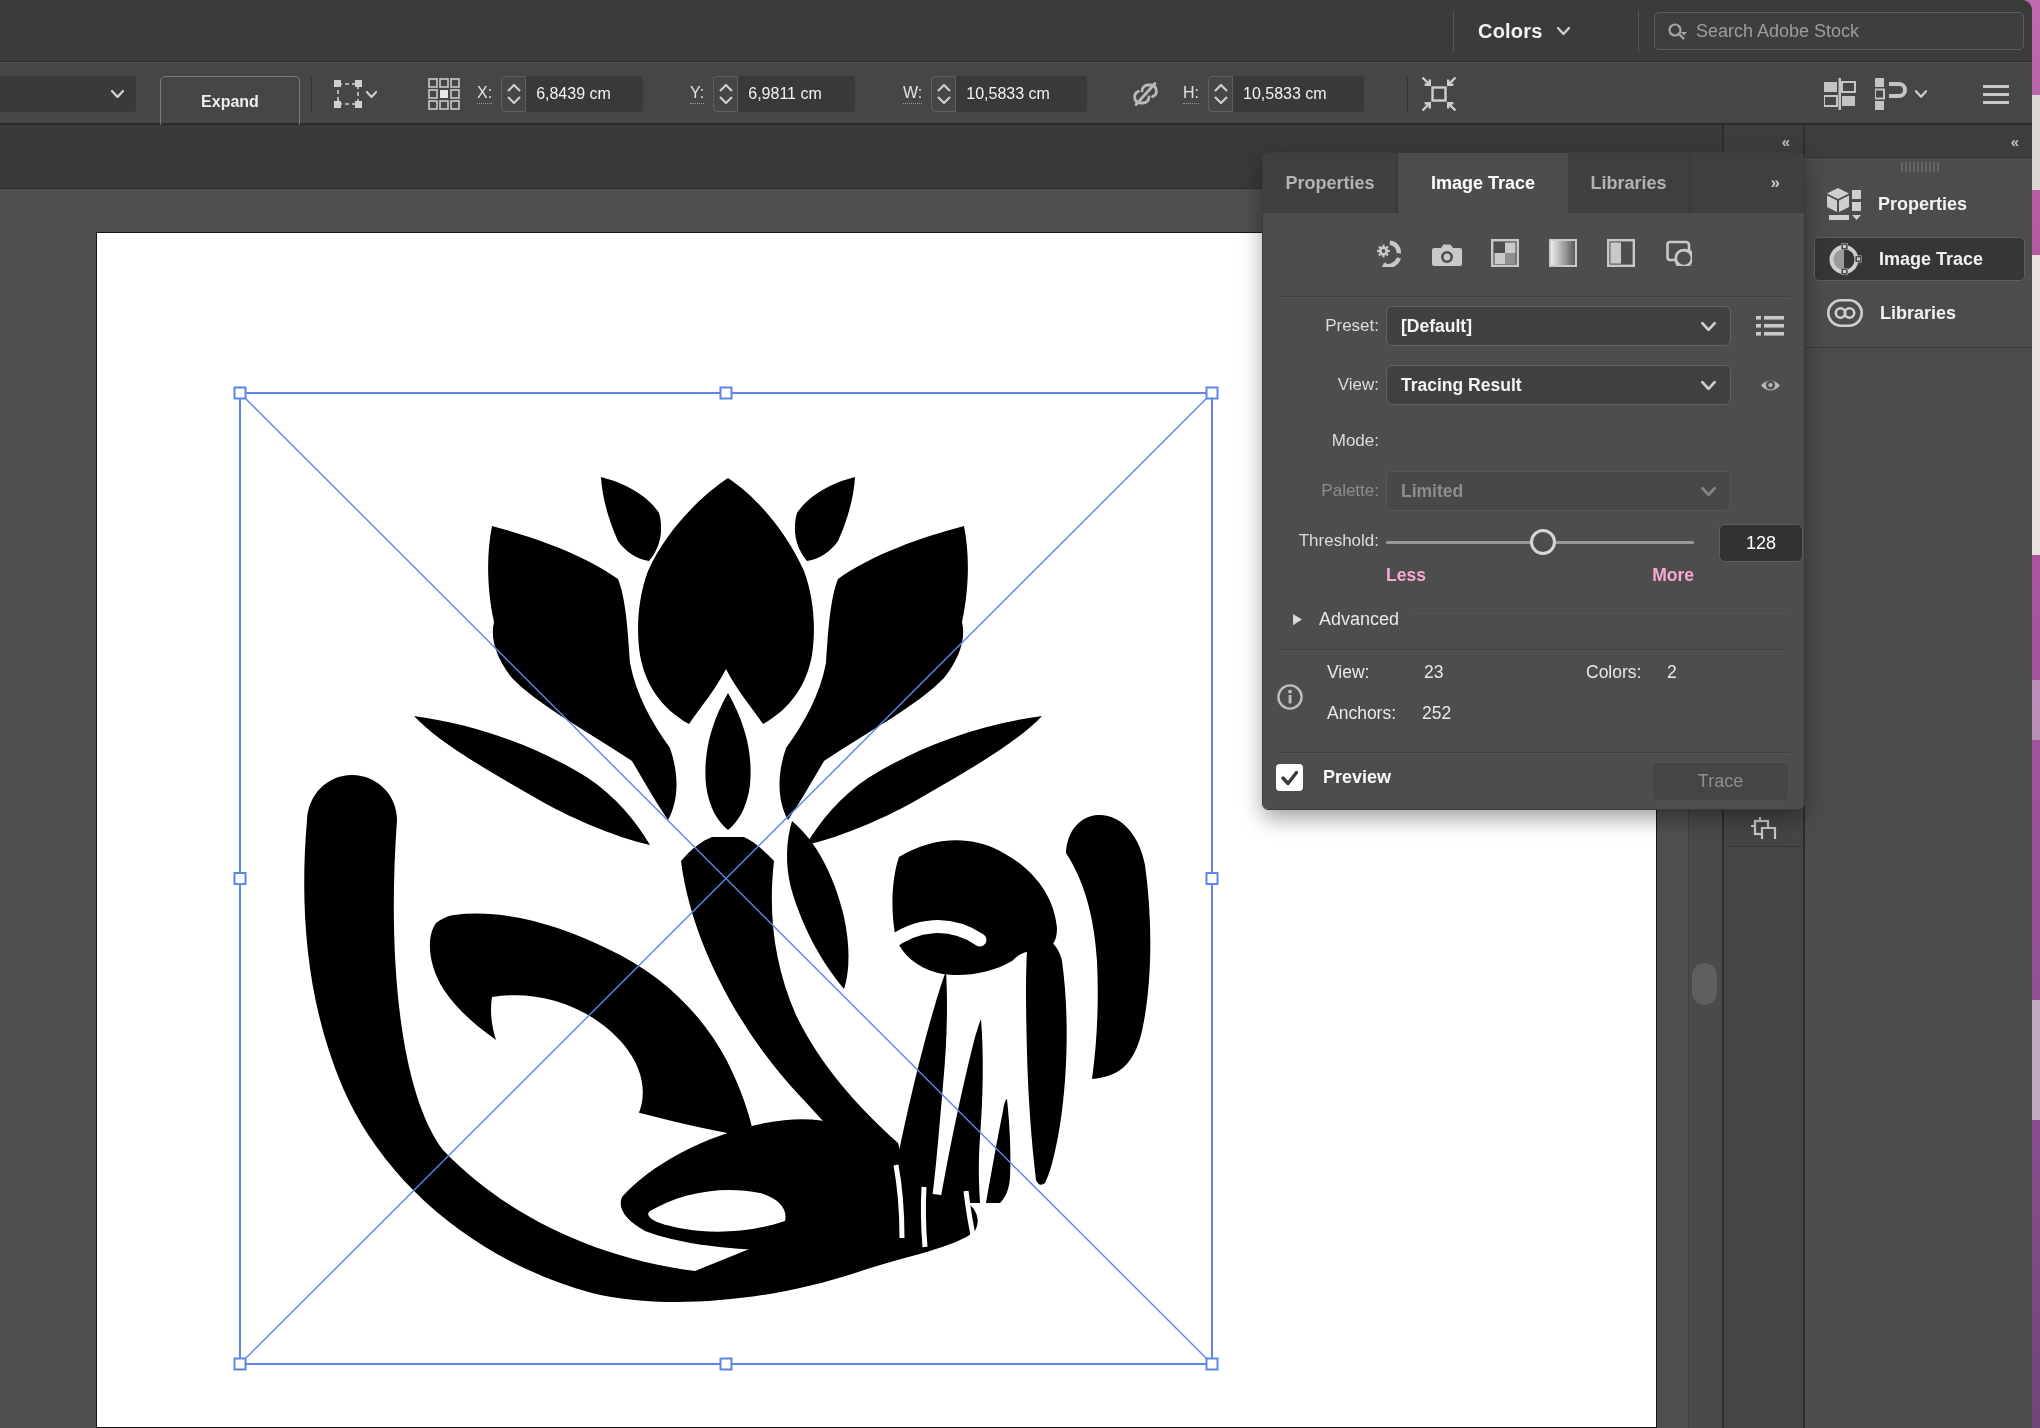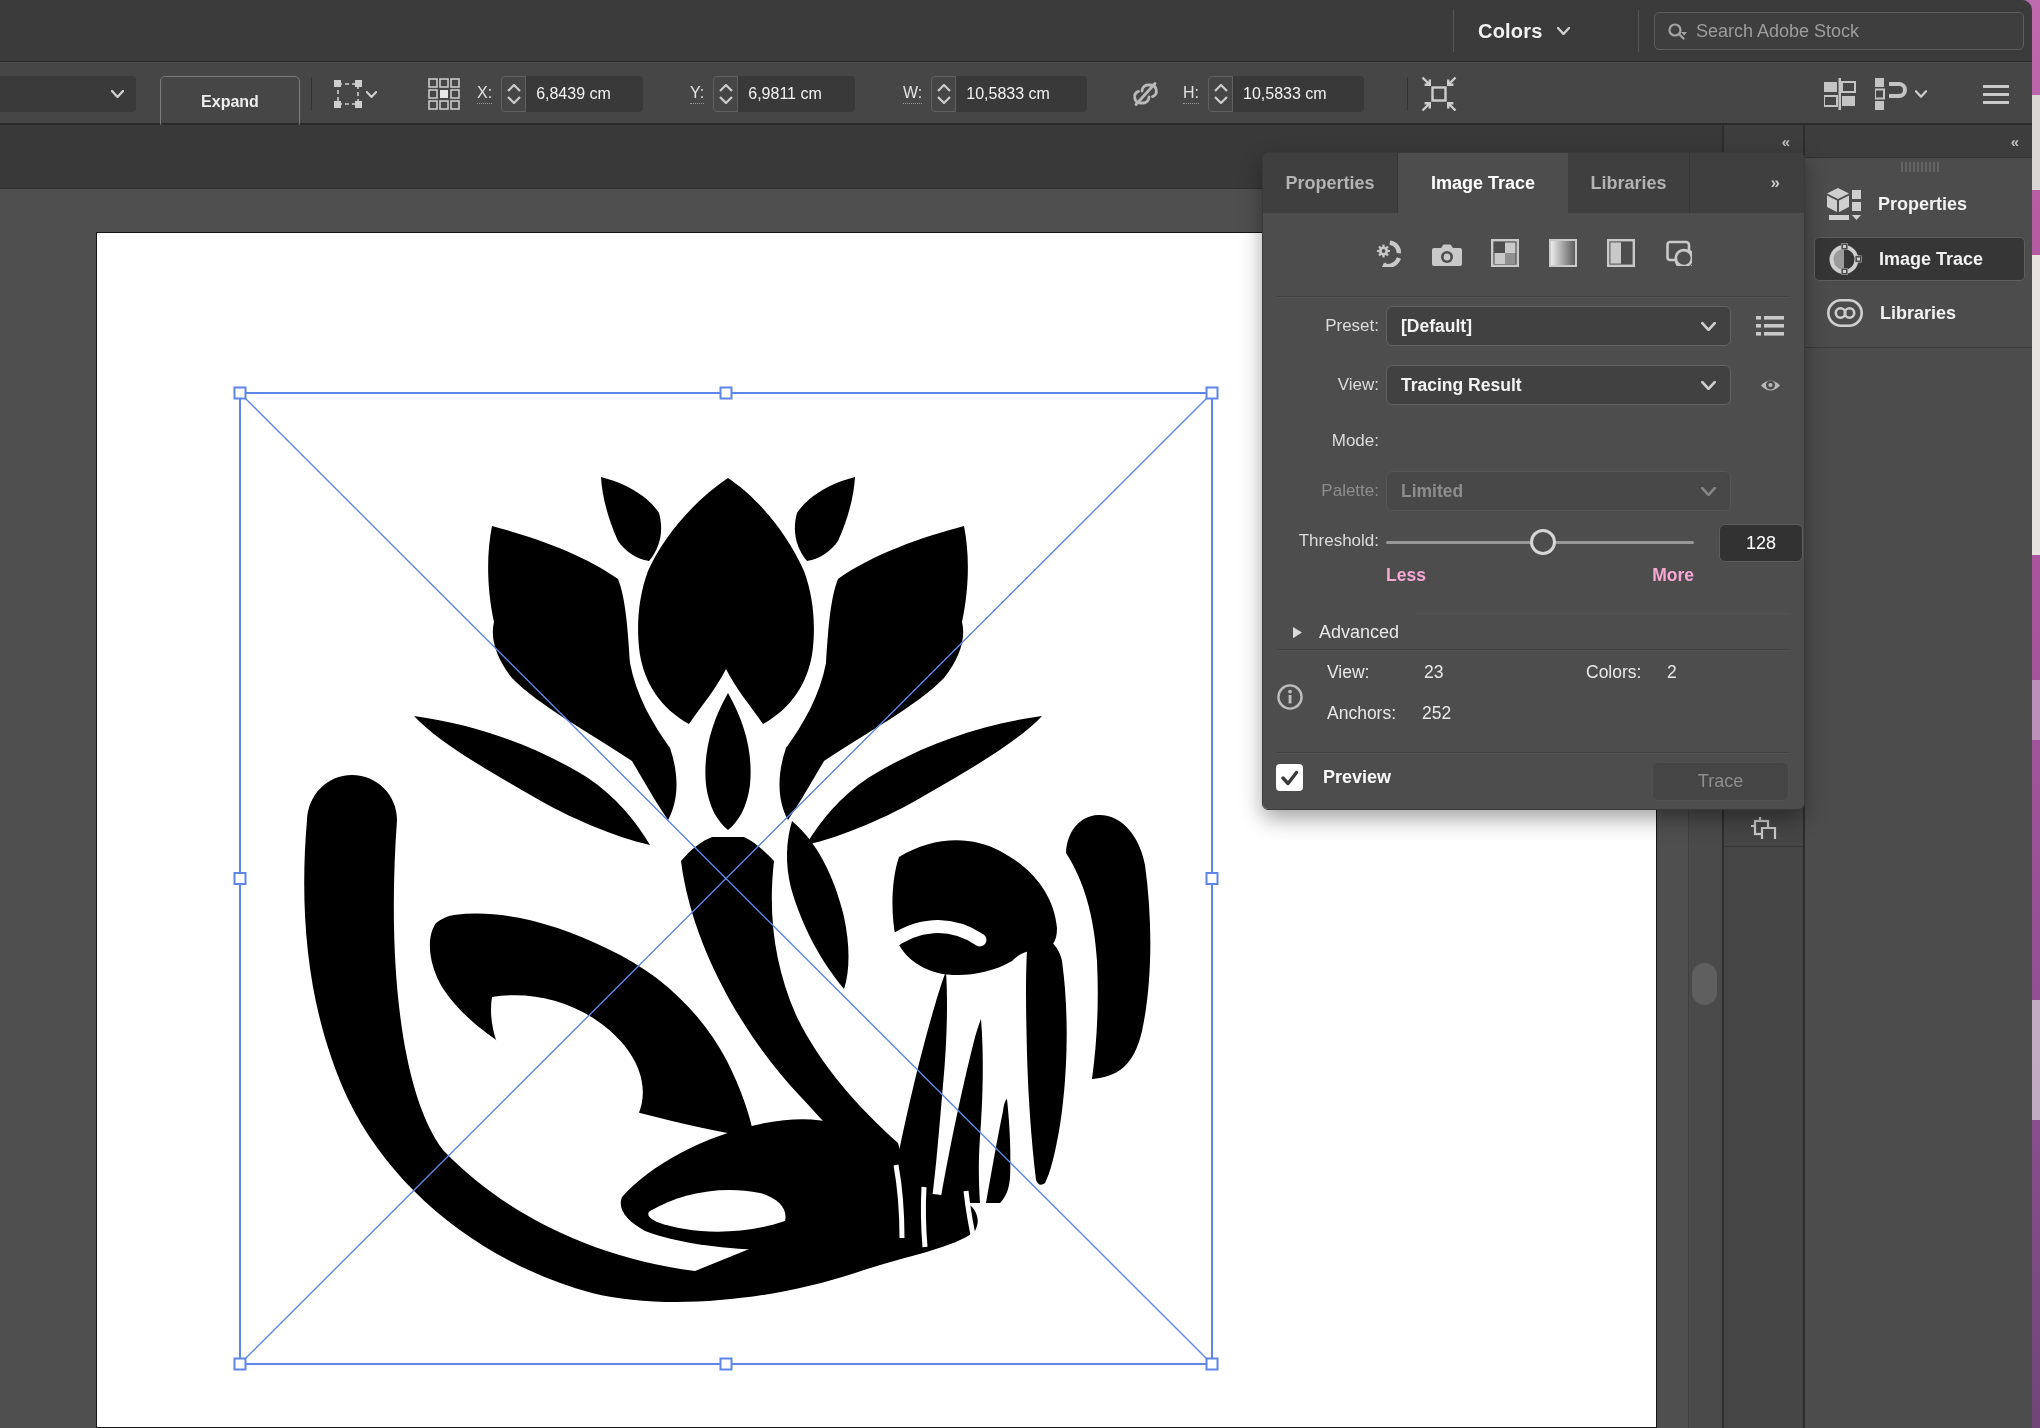--- a/index.html
+++ b/index.html
@@ -593,21 +593,21 @@
     <div class="slider" style="top:376px">
       <div class="track"></div>
       <div class="knob"></div>
     </div>
     <div class="thr-value" style="top:371px">128</div>
     <div class="lessmore" style="top:412px">
       <span>Less</span>
       <span>More</span>
     </div>
 
-    <div class="advanced" style="top:469px">
+    <div class="advanced" style="top:456px">
       <svg class="ico" width="9" height="12" viewBox="0 0 9 12">
           <use href="#i-triright"></use>
         </svg>
       <span class="alabel">Advanced</span>
     </div>
     <div class="advanced-line" style="top:460px"></div>
 
     <div class="hsep" style="top:496px"></div>
 
     <div class="info-icon">

